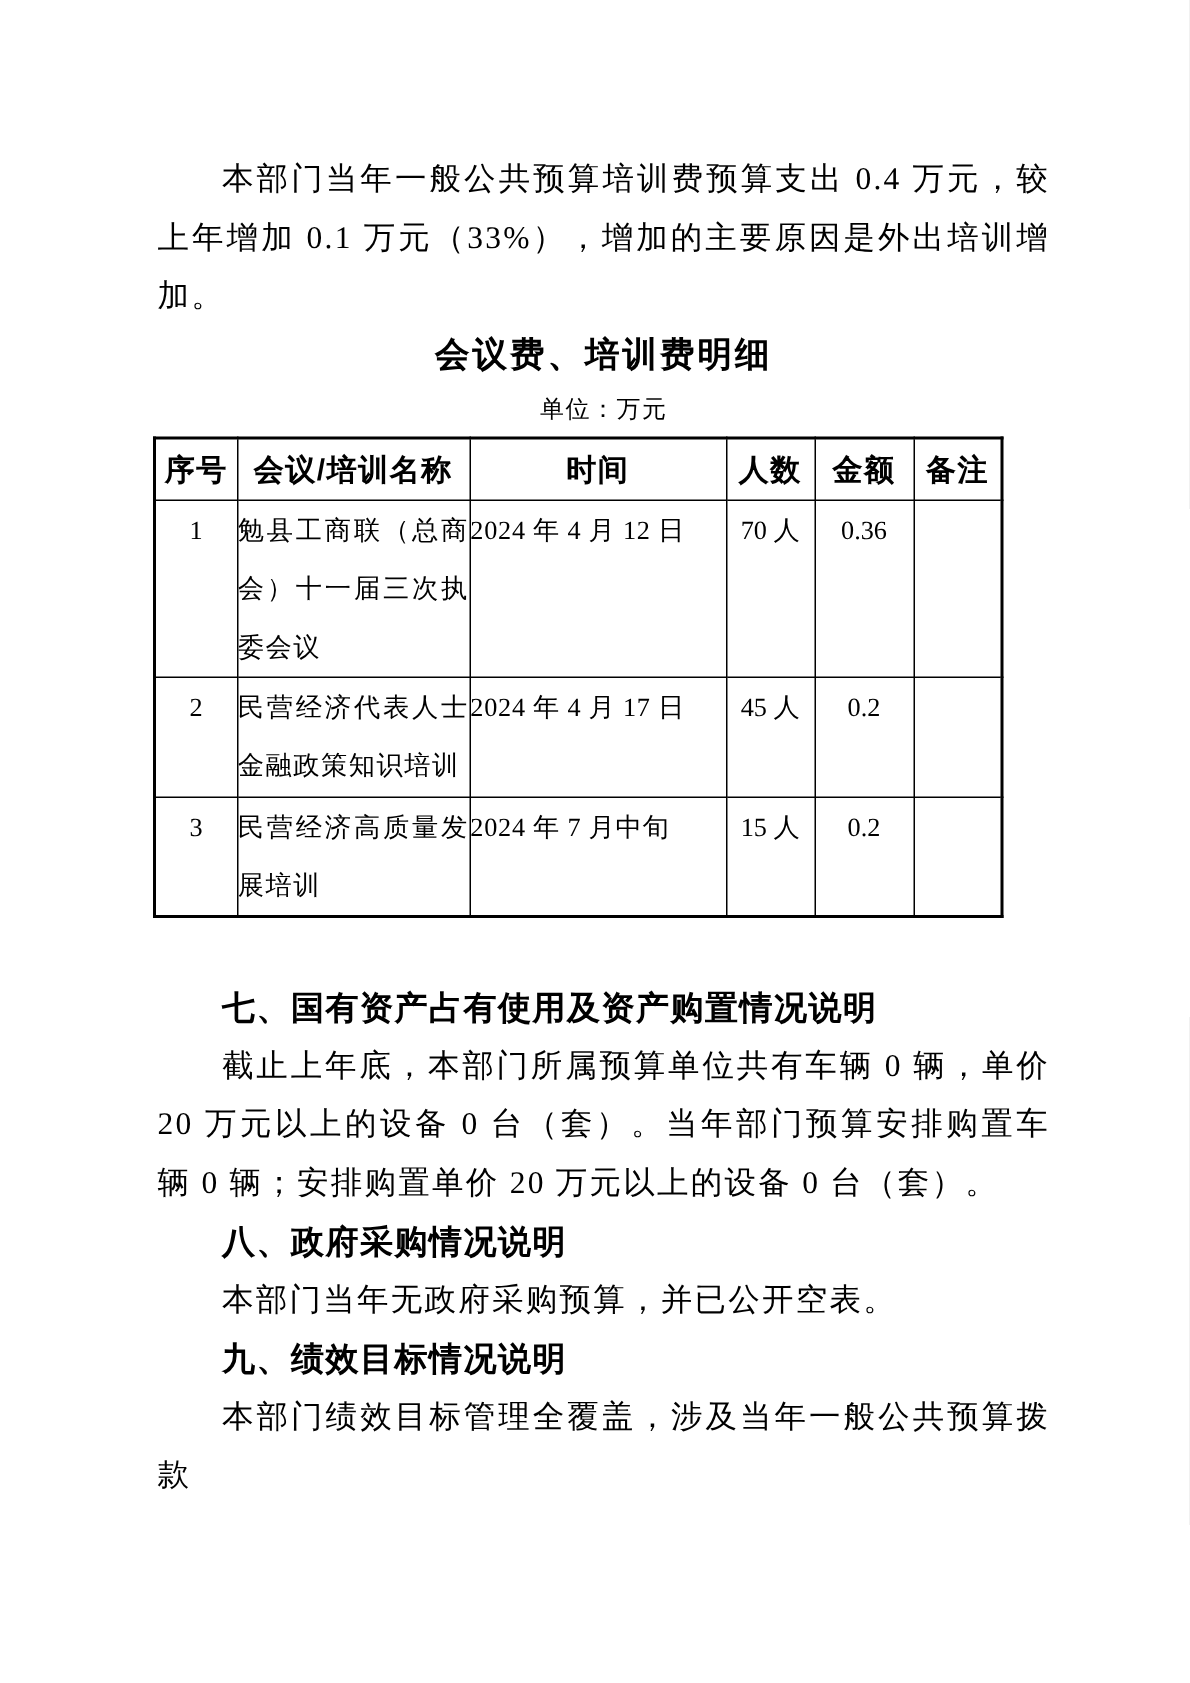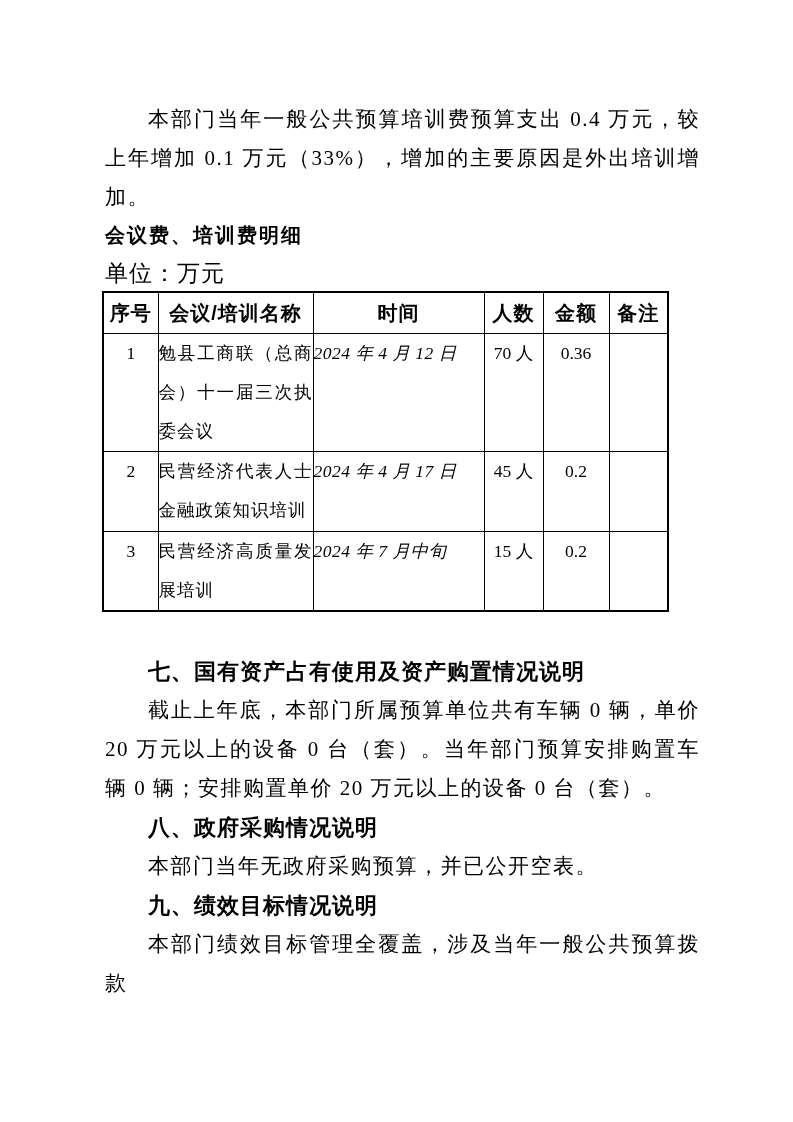--- a/index.html
+++ b/index.html
@@ -19,31 +19,31 @@
     margin: 0;
     font-size: 21px;
     line-height: 39px;
     text-align: justify;
     text-justify: inter-character;
     text-indent: 43px;
     letter-spacing: 1.5px;
   }
   .table-title {
     margin: 0;
-    font-family: Liberation Mono, monospace;
-    font-size: 20px;
+    font-family: Liberation Sans, sans-serif;
+    font-size: 23px;
     font-weight: bold;
-    text-align: left;
+    text-align: center;
     line-height: 39px;
     letter-spacing: 2px;
   }
   .unit-note {
-    font-size: 23px;
+    font-size: 16px;
     line-height: 28px;
-    text-align: left;
+    text-align: center;
     letter-spacing: 1px;
     margin-top: 4px;
   }
   table.detail {
     border-collapse: collapse;
     table-layout: fixed;
     width: 565px;
     margin-left: -3px;
     margin-top: 3px;
     border: 2px solid #000;
@@ -62,21 +62,21 @@
     text-align: center;
     vertical-align: middle;
     letter-spacing: 1px;
   }
   table.detail td {
     font-size: 17.5px;
     vertical-align: top;
     line-height: 39px;
   }
   td.cell-name  { padding: 7px 5px 0 10px; letter-spacing: 1px; text-align: justify; text-justify: inter-character; }
-  td.cell-time  { padding: 7px 4px 0 10px; letter-spacing: 0.5px; font-style: italic; }
+  td.cell-time  { padding: 7px 4px 0 10px; letter-spacing: 0.5px; }
   td.cell-num   { padding-top: 7px; text-align: center; }
   tr.row-1 { height: 117px; }
   tr.row-2 { height: 80px; }
   tr.row-3 { height: 78px; }
   .section-heading {
     margin: 0;
     font-family: "Liberation Sans", "DejaVu Sans", sans-serif;
     font-size: 22px;
     font-weight: bold;
     line-height: 39px;

